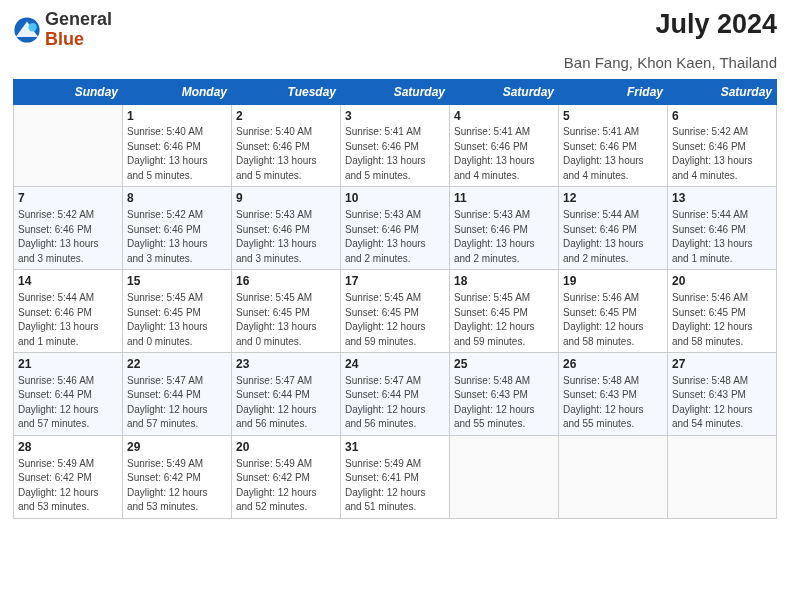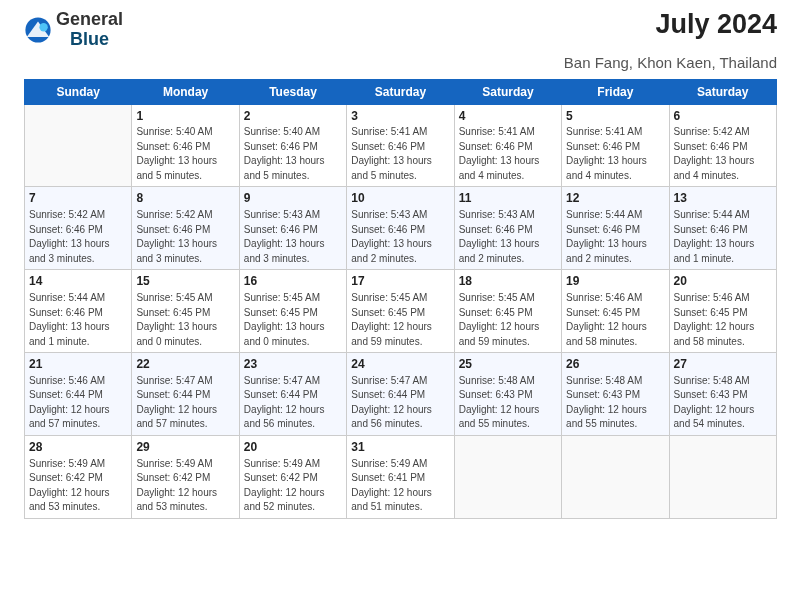--- a/index.html
+++ b/index.html
@@ -6,42 +6,42 @@
     body {
       font-family: Arial, sans-serif;
       background: #fff;
       width: 792px;
       height: 612px;
       overflow: hidden;
     }
     .page {
       width: 792px;
       min-height: 612px;
-      padding: 10px 15px 10px 24px;
+      padding: 10px 15px 10px 13px;
       background: #fff;
     }
     .header {
       display: flex;
       justify-content: space-between;
       align-items: flex-start;
       margin-bottom: 8px;
     }
     .logo {
       display: flex;
       align-items: center;
     }
     .logo-text {
       display: flex;
       flex-direction: column;
       font-size: 18px;
       font-weight: bold;
       line-height: 1.1;
     }
     .logo-general { color: #333; }
-    .logo-blue { color: #0c4a6e; text-align: center; }
+    .logo-blue { color: #c2410c; }
     .logo-icon {
       width: 28px;
       height: 28px;
       margin-right: 4px;
     }
     .title-block {
       text-align: right;
     }
     .month-title {
       font-size: 27px;
@@ -56,24 +56,25 @@
     }
     .calendar {
       width: 100%;
       border-collapse: collapse;
       font-size: 10.5px;
     }
     .calendar thead tr th {
       background: #1565c0;
       color: #fff;
       padding: 5px 4px;
-      text-align: center;
+      text-align: right;
       font-size: 12px;
       font-weight: bold;
       border: 1px solid #1565c0;
+      font-style: italic;
     }
     .calendar tbody tr td {
       border: 1px solid #ccc;
       vertical-align: top;
       padding: 3px 4px;
       width: calc(100% / 7);
       height: 82px;
       color: #333;
       line-height: 1.4;
     }

